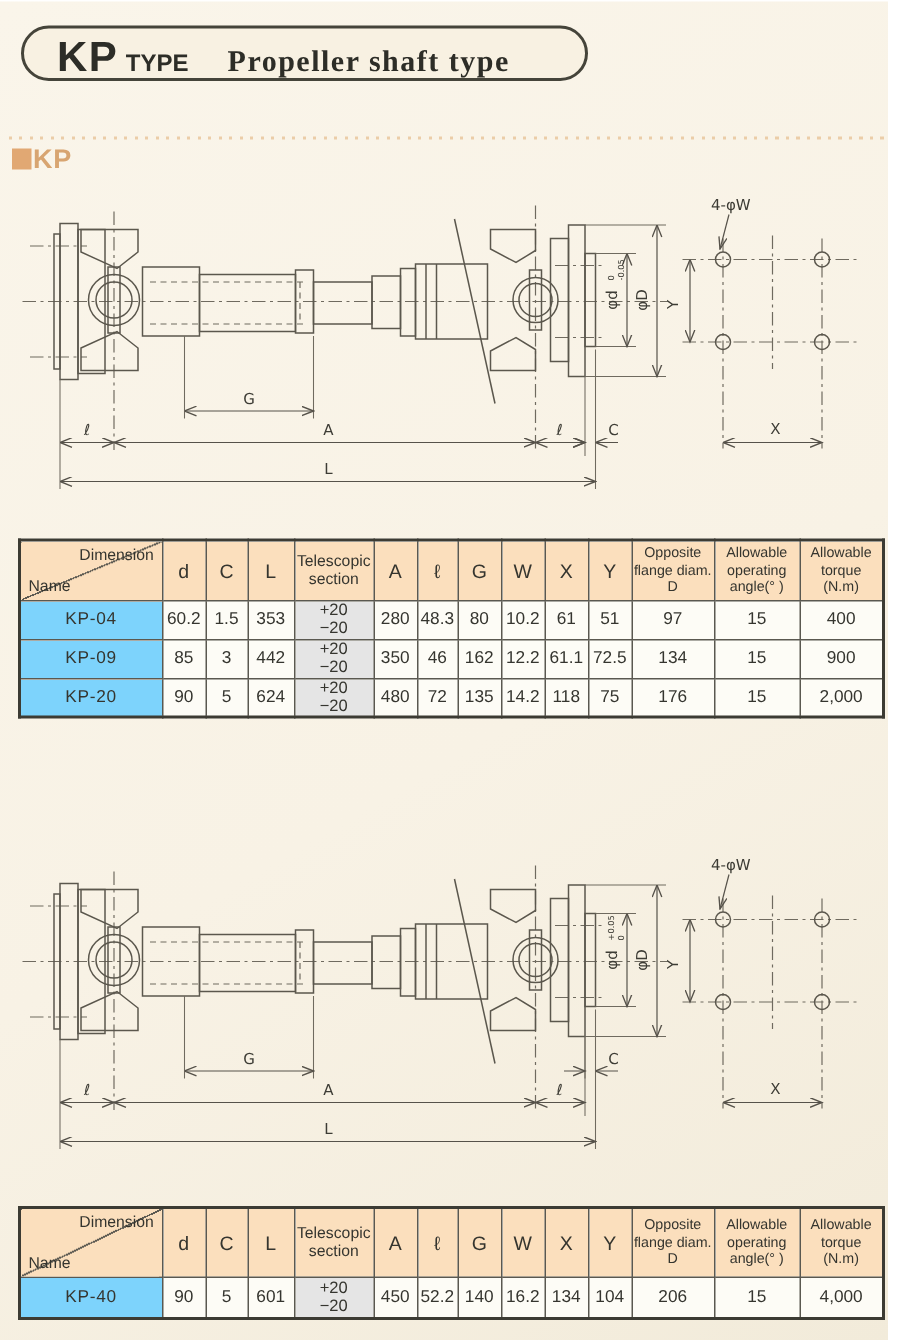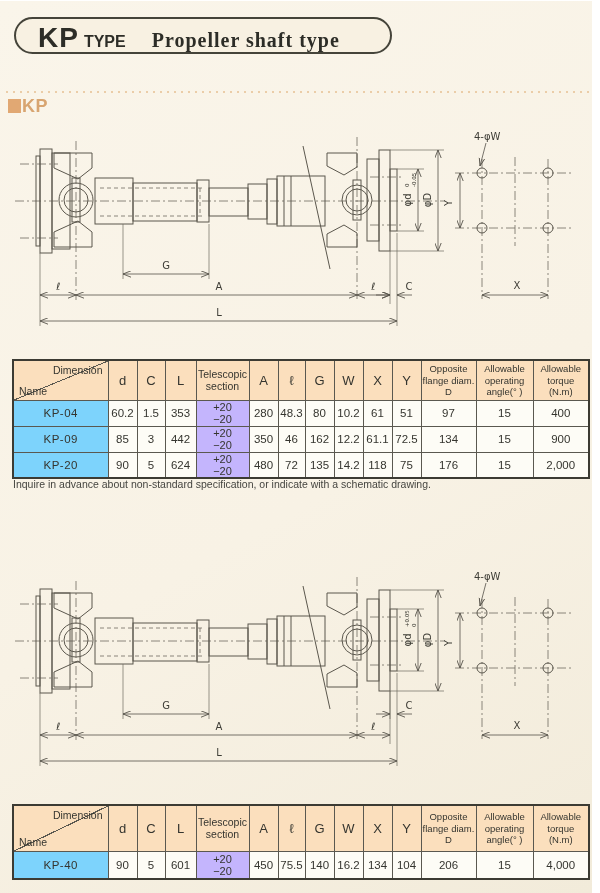--- a/index.html
+++ b/index.html
@@ -37,21 +37,21 @@
   table.spec{position:absolute;left:12px;width:576px;border-collapse:collapse;table-layout:fixed;
              border:2px solid #3c3b33;background:#fdfcf6;}
   #table1{top:358px;} #table2{top:803px;}
   table.spec td{border:1px solid #5a5850;padding:0 1px;text-align:center;vertical-align:middle;
                 color:#35352f;overflow:hidden;}
   td.hd{background:#fbdfbd;}
   td.sym{font-size:13px;}
   td.small{font-size:9.5px;line-height:1.18;}
   td.val{font-size:11.5px;background:#fdfcf6;}
   td.name{background:#7dd3fc;font-size:11.5px;letter-spacing:.5px;}
-  td.tel{background:#c4b5fd;font-size:11px;line-height:1.1;}
+  td.tel{background:#e5e5e5;font-size:11px;line-height:1.1;}
   td.corner{background-color:#fbdfbd;position:relative;
             background-image:linear-gradient(to bottom right,transparent 49.3%,#5a5850 49.3%,#5a5850 50.7%,transparent 50.7%);}
   .c-top{position:absolute;top:3px;right:5px;font-size:10.5px;}
   .c-bot{position:absolute;bottom:3px;left:5px;font-size:10.5px;}
 
   .note{position:absolute;left:13px;top:477px;font-size:10.5px;color:#454540;}
 </style>
 </head>
 <body>
 
@@ -280,21 +280,20 @@
       <td class="val">14.2</td>
       <td class="val">118</td>
       <td class="val">75</td>
       <td class="val">176</td>
       <td class="val">15</td>
       <td class="val">2,000</td>
     </tr>
   </tbody>
     </table>
 
-  <div class="note">Inquire in advance about non-standard specification, or indicate with a schematic drawing.</div>
 
   <svg id="draw2" class="draw" viewBox="0 0 600 200">
     <use href="#geo"></use>
 
     <g>
       <line class="ext" x1="390" y1="122" x2="390" y2="150"></line>
       <line class="dim" x1="376" y1="145" x2="390" y2="145" marker-end="url(#mR)"></line>
       <line class="dim" x1="397" y1="145" x2="412" y2="145" marker-start="url(#mL)"></line>
       <text class="lbl" x="409" y="140" text-anchor="middle">C</text>
     </g>
@@ -346,21 +345,21 @@
     <tr style="height:28px">
       <td class="name">KP-40</td>
       <td class="val">90</td>
       <td class="val">5</td>
       <td class="val">601</td>
       <td class="tel">
         <div>+20</div>
             <div>−20</div>
           </td>
       <td class="val">450</td>
-      <td class="val">75.5</td>
+      <td class="val">52.2</td>
       <td class="val">140</td>
       <td class="val">16.2</td>
       <td class="val">134</td>
       <td class="val">104</td>
       <td class="val">206</td>
       <td class="val">15</td>
       <td class="val">4,000</td>
     </tr>
   </tbody>
     </table>

